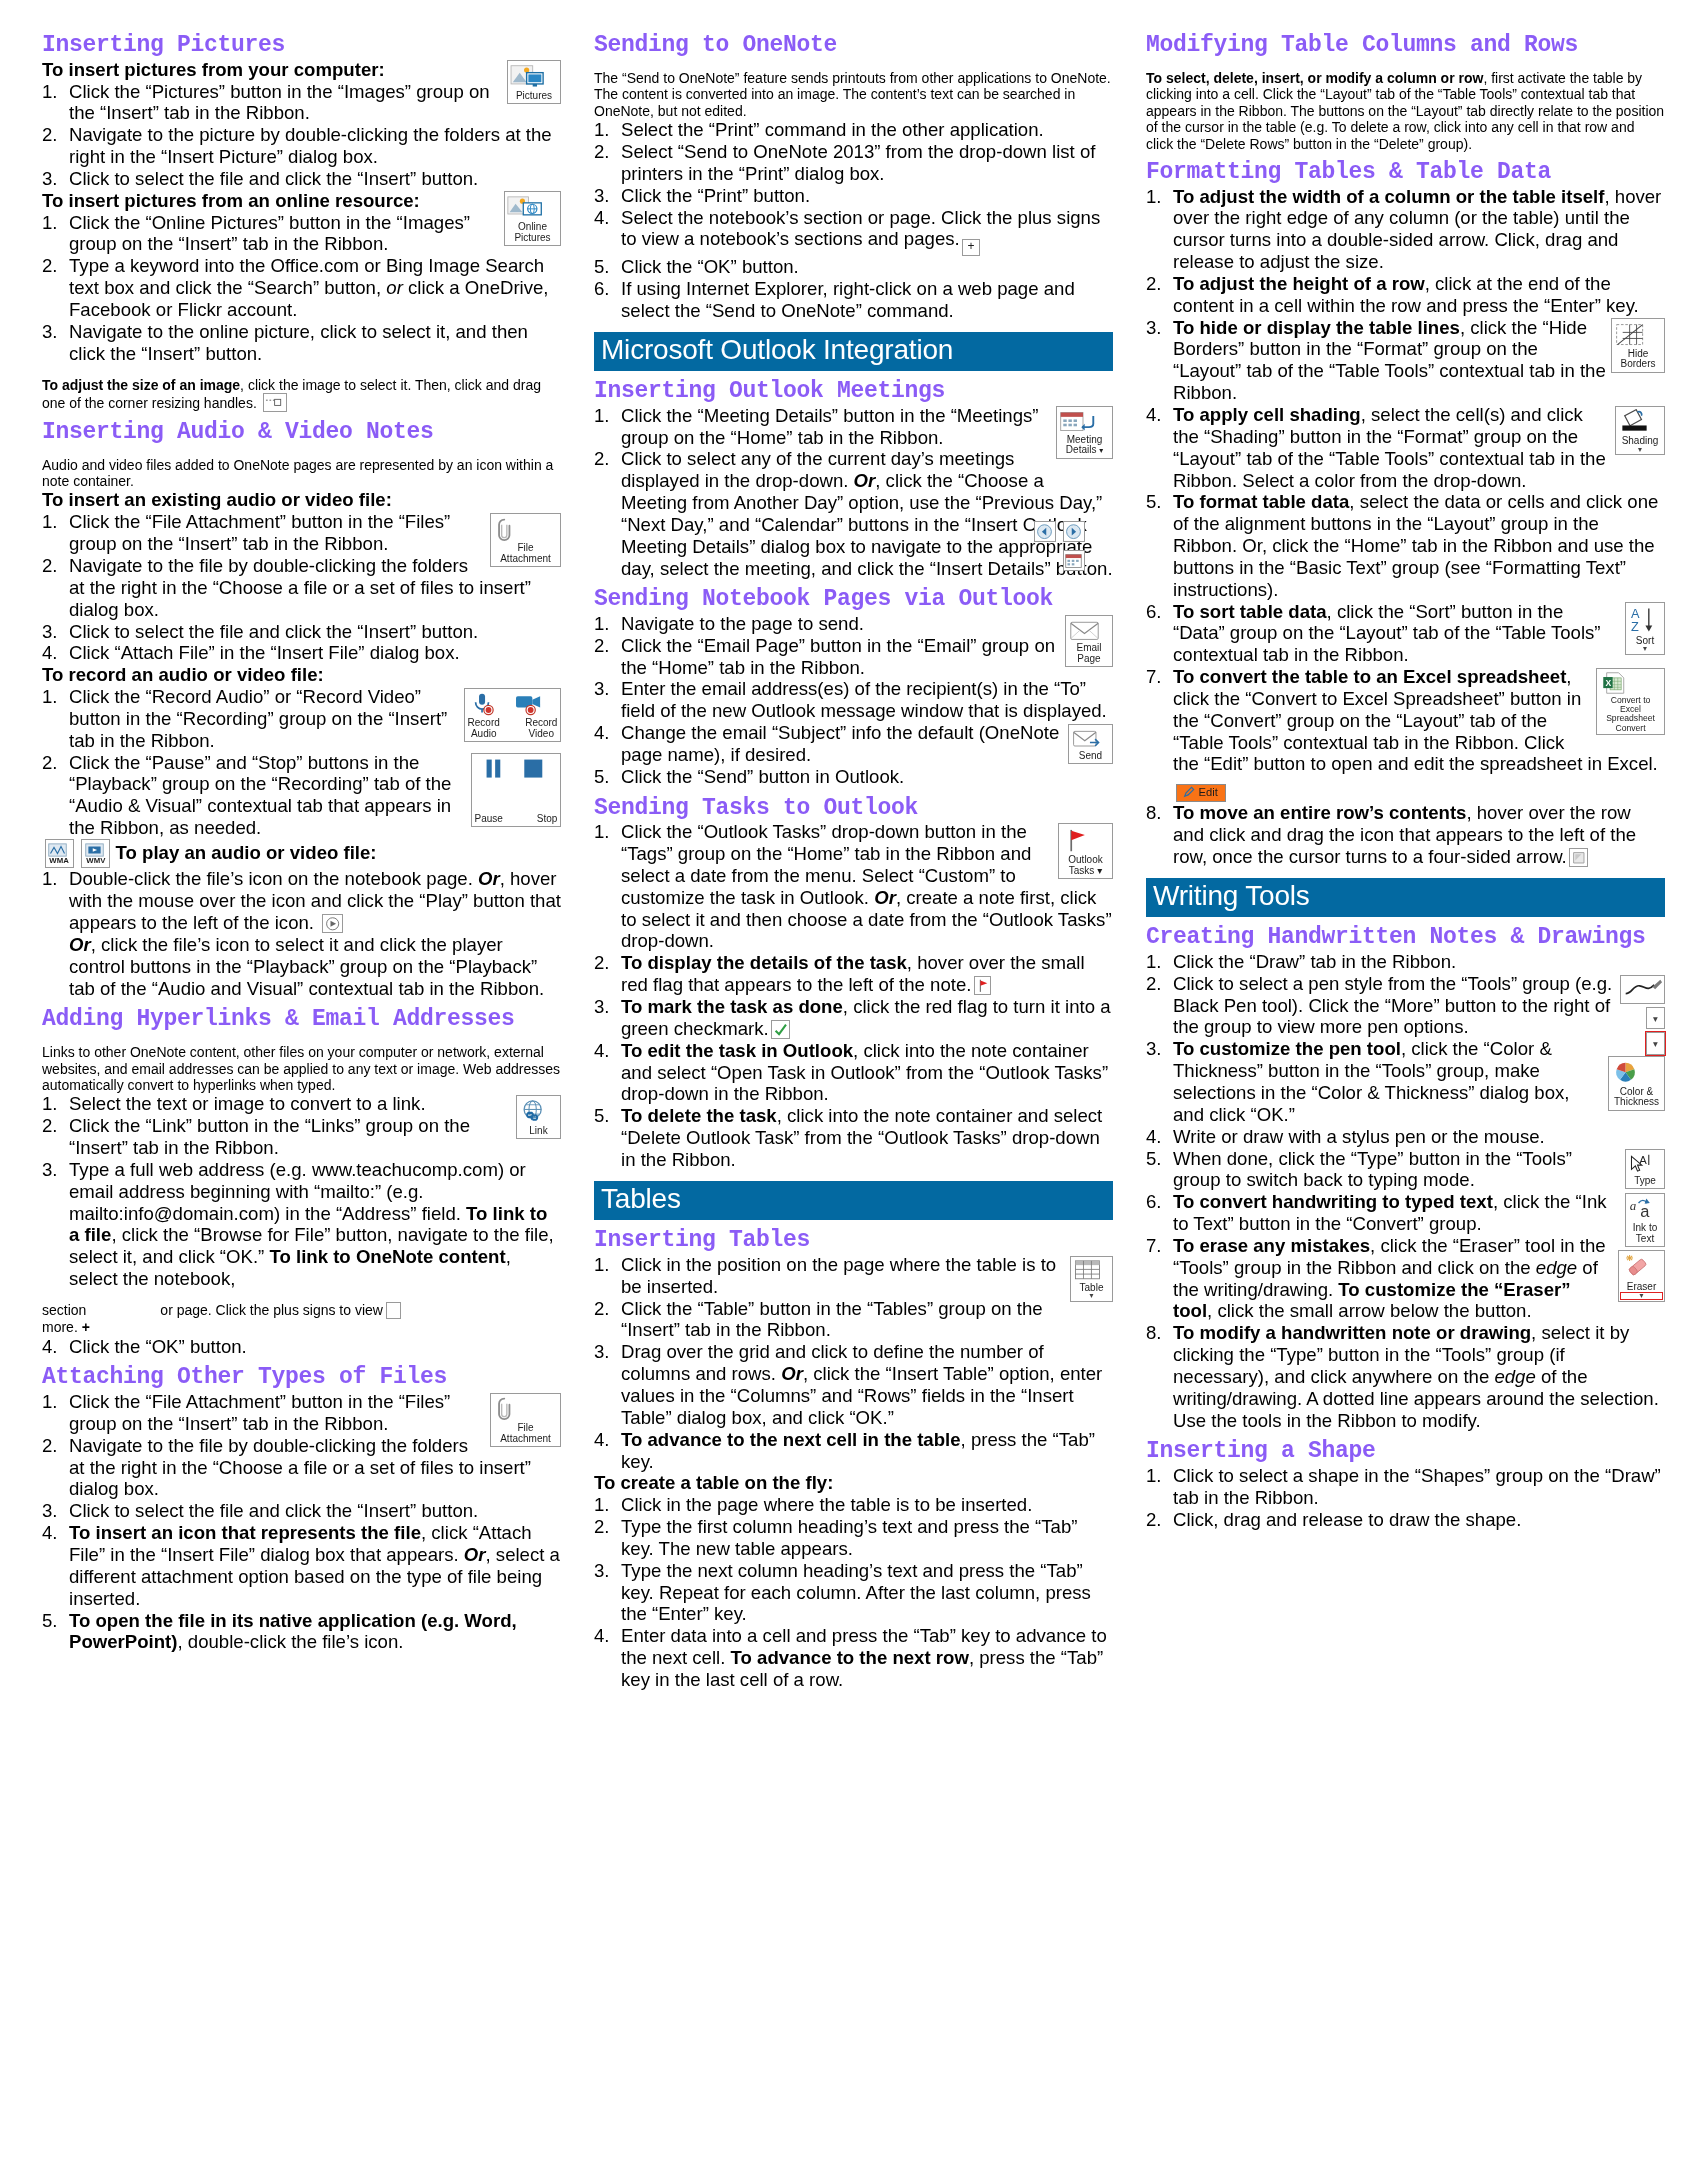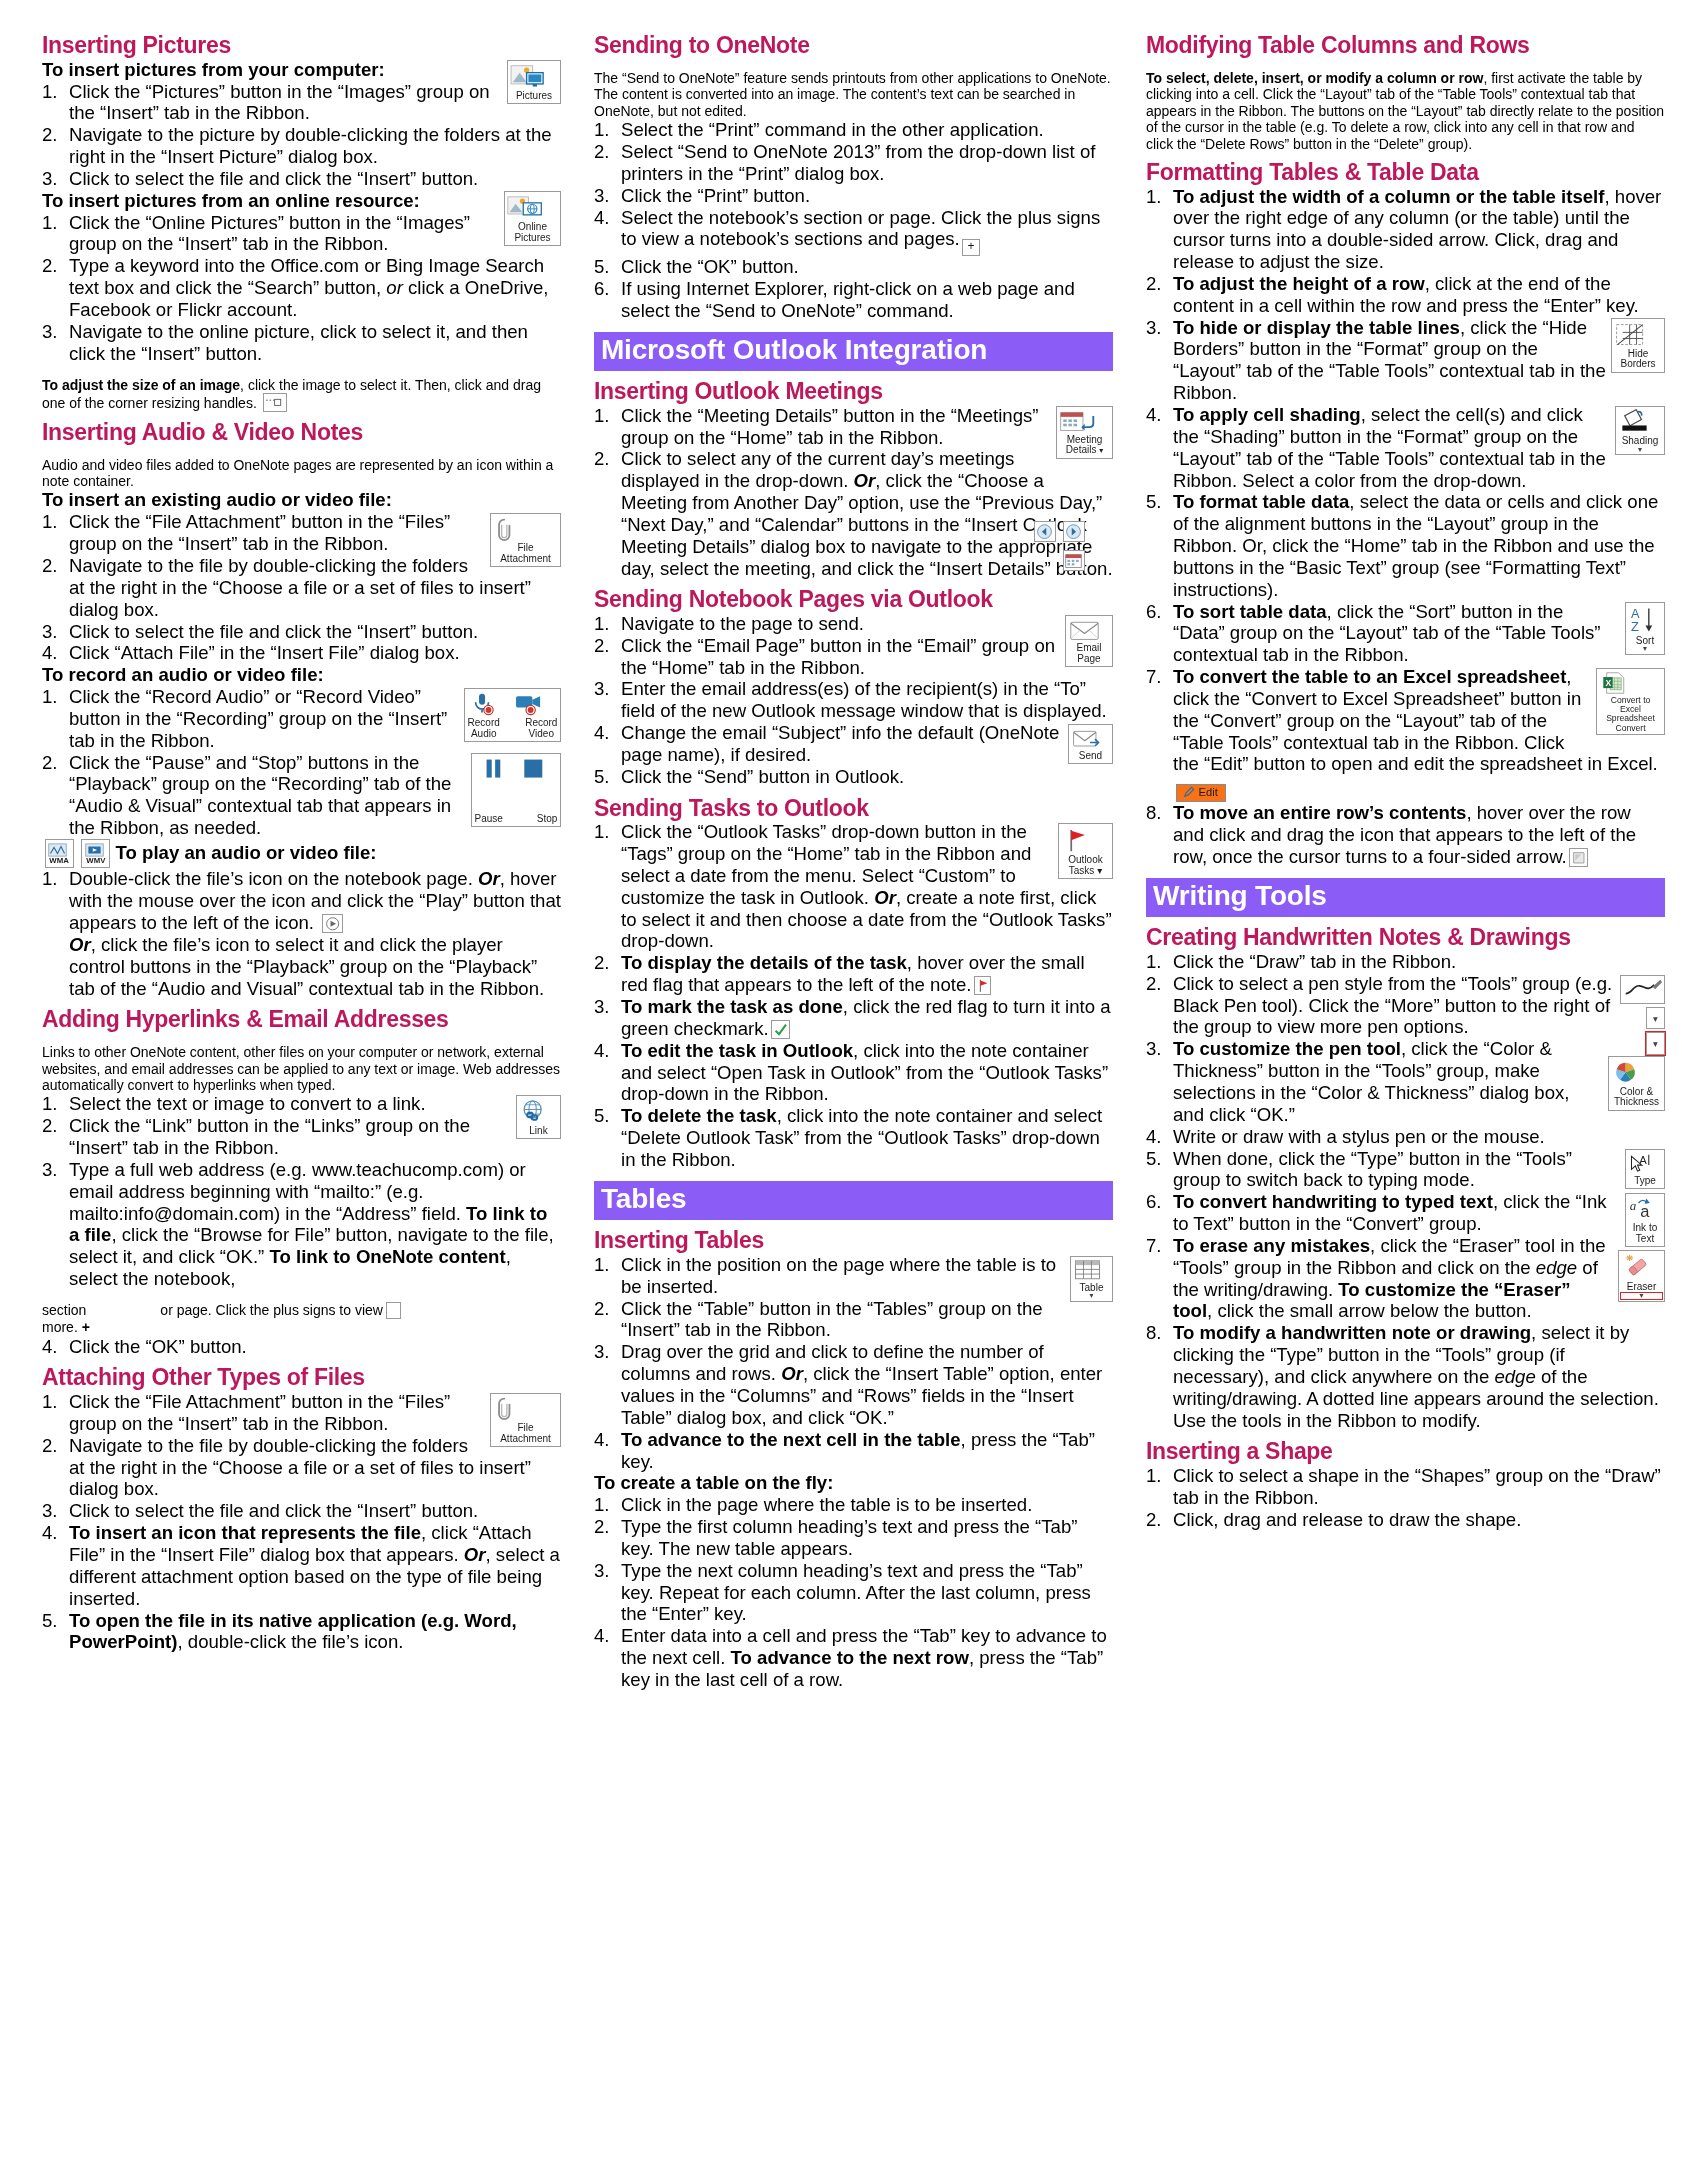--- a/index.html
+++ b/index.html
@@ -22,36 +22,37 @@
     height:100%;
   }
   .col{
     width:519px;
     flex:0 0 519px;
     position:relative;
   }
 
   
   h1.band{
-    background:#8b5cf6;
+    background:#0369a1;
     color:#fff;
     font-size:28px;
-    font-weight:bold;
+    font-weight:normal;
     margin:10.4px 0 3.5px 0;
     padding:4.3px 7px 7px 7px;
     line-height:1.0;
     letter-spacing:-0.2px;
   }
   h2.sec{
-    color:#be185d;
+    color:#8b5cf6;
     font-size:23px;
     font-weight:bold;
     margin:7.8px 0 0.9px 0;
     line-height:1.08;
     letter-spacing:-0.3px;
+    font-family:Liberation Mono, monospace;
   }
   h2.sec.first{margin-top:0;}
   .lead{
     font-size:14px;
     line-height:1.175;
     margin:12px 0 0 0;
   }
   .sub{
     font-size:18.6px;
     font-weight:bold;

